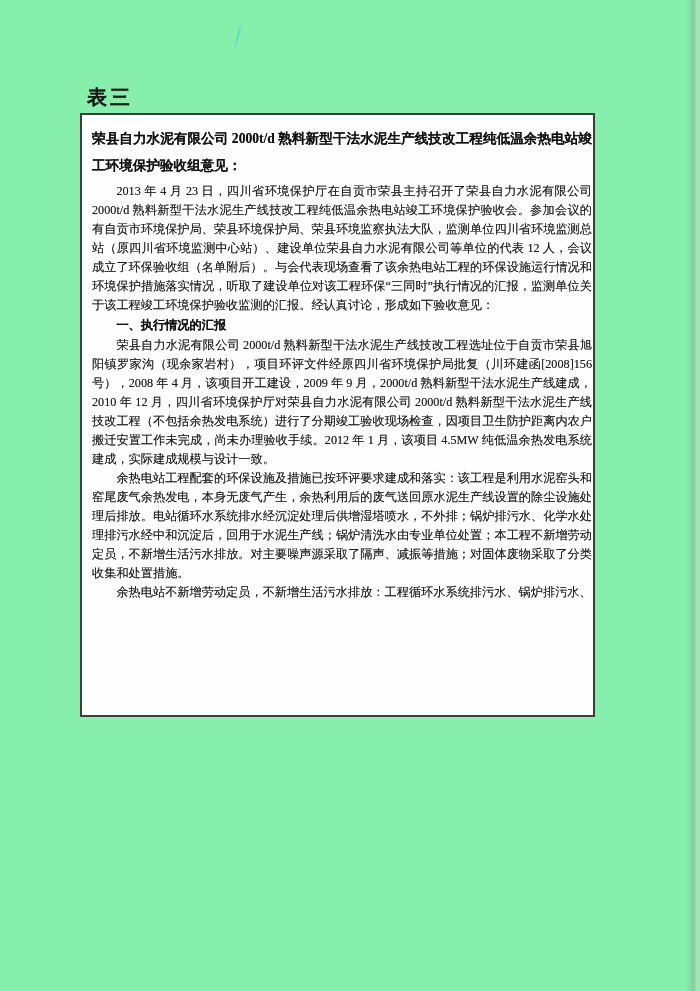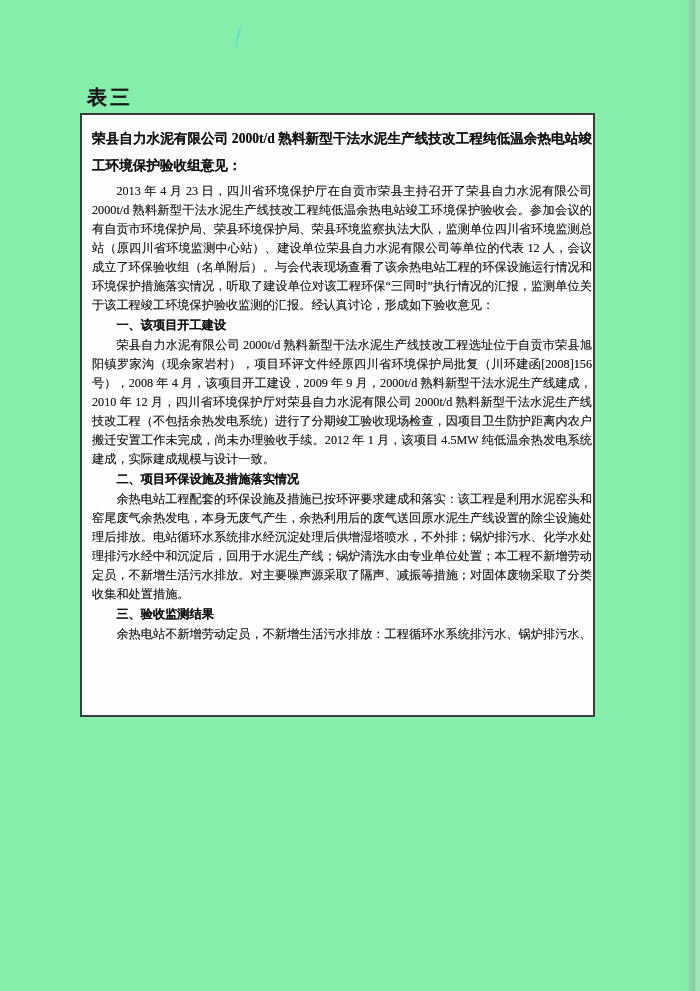--- a/index.html
+++ b/index.html
@@ -92,30 +92,28 @@
   <div class="edge-shadow"></div>
 
   <div class="sheet-label">表三</div>
 
   <div class="doc-box">
 
     <div class="doc-title">荣县自力水泥有限公司 2000t/d 熟料新型干法水泥生产线技改工程纯低温余热电站竣工环境保护验收组意见：</div>
 
     <p>2013 年 4 月 23 日，四川省环境保护厅在自贡市荣县主持召开了荣县自力水泥有限公司 2000t/d 熟料新型干法水泥生产线技改工程纯低温余热电站竣工环境保护验收会。参加会议的有自贡市环境保护局、荣县环境保护局、荣县环境监察执法大队，监测单位四川省环境监测总站（原四川省环境监测中心站）、建设单位荣县自力水泥有限公司等单位的代表 12 人，会议成立了环保验收组（名单附后）。与会代表现场查看了该余热电站工程的环保设施运行情况和环境保护措施落实情况，听取了建设单位对该工程环保“三同时”执行情况的汇报，监测单位关于该工程竣工环境保护验收监测的汇报。经认真讨论，形成如下验收意见：</p>
 
-    <p class="section-heading">一、该项目开工建设</p>
+    <p class="section-heading">一、执行情况的汇报</p>
 
     <p>荣县自力水泥有限公司 2000t/d 熟料新型干法水泥生产线技改工程选址位于自贡市荣县旭阳镇罗家沟（现余家岩村），项目环评文件经原四川省环境保护局批复（川环建函[2008]156 号），2008 年 4 月，该项目开工建设，2009 年 9 月，2000t/d 熟料新型干法水泥生产线建成，2010 年 12 月，四川省环境保护厅对荣县自力水泥有限公司 2000t/d 熟料新型干法水泥生产线技改工程（不包括余热发电系统）进行了分期竣工验收现场检查，因项目卫生防护距离内农户搬迁安置工作未完成，尚未办理验收手续。2012 年 1 月，该项目 4.5MW 纯低温余热发电系统建成，实际建成规模与设计一致。</p>
 
 
-    <p class="section-heading">二、项目环保设施及措施落实情况</p>
 
     <p>余热电站工程配套的环保设施及措施已按环评要求建成和落实：该工程是利用水泥窑头和窑尾废气余热发电，本身无废气产生，余热利用后的废气送回原水泥生产线设置的除尘设施处理后排放。电站循环水系统排水经沉淀处理后供增湿塔喷水，不外排；锅炉排污水、化学水处理排污水经中和沉淀后，回用于水泥生产线；锅炉清洗水由专业单位处置；本工程不新增劳动定员，不新增生活污水排放。对主要噪声源采取了隔声、减振等措施；对固体废物采取了分类收集和处置措施。</p>
 
-    <p class="section-heading">三、验收监测结果</p>
 
 
 
     <p>余热电站不新增劳动定员，不新增生活污水排放：工程循环水系统排污水、锅炉排污水、</p>
 
   </div>
 
 </div>
 
 </body></html>

